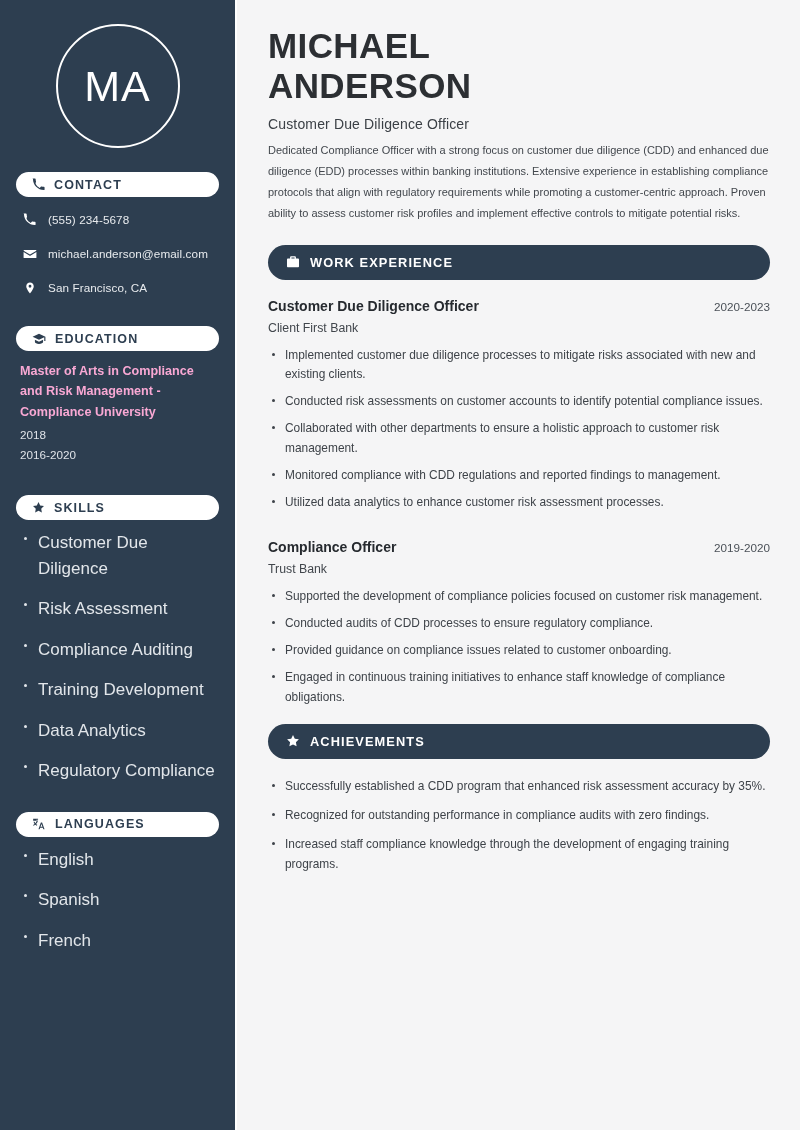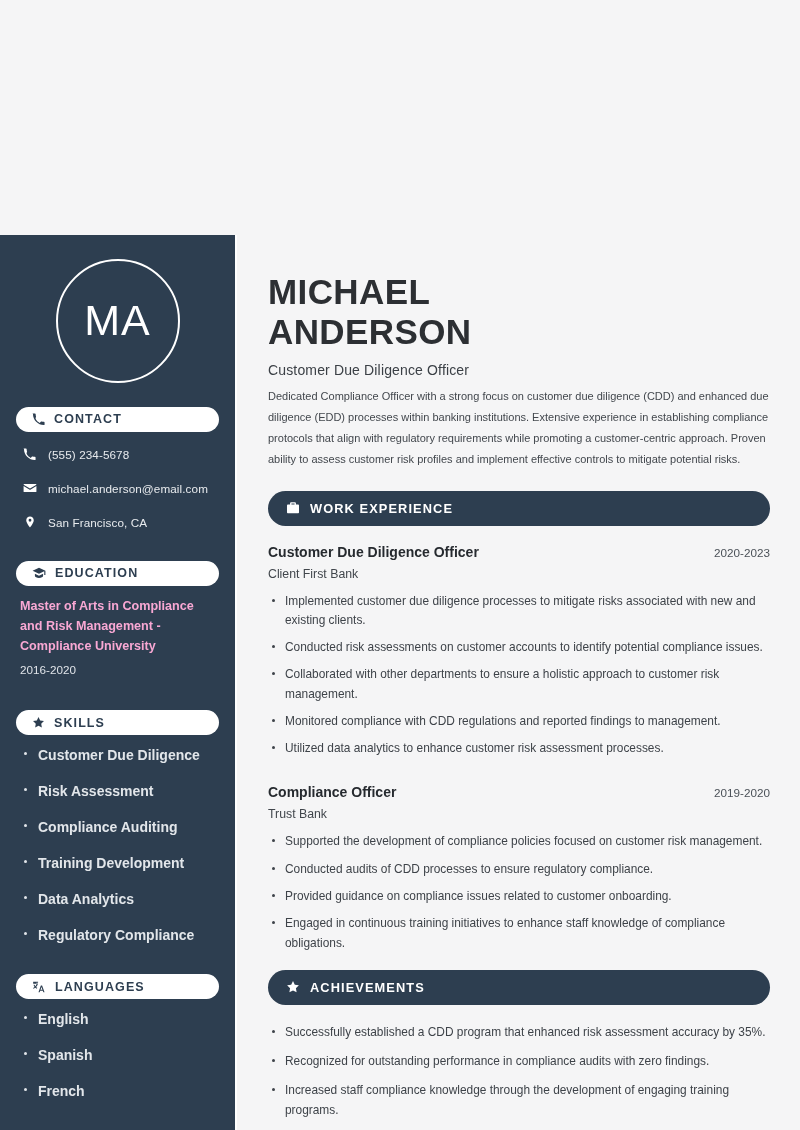--- a/index.html
+++ b/index.html
@@ -11,21 +11,20 @@
     font-family: "Liberation Sans", sans-serif;
   }
 
   .resume {
     position: relative;
     width: 800px;
     height: 1130px;
     display: flex;
     background: #f5f5f6;
     overflow: hidden;
-    align-items: flex-end;
   }
 
   
   .sidebar {
     width: 237px;
     flex: 0 0 237px;
     background: #2d3e50;
     padding: 0 16px;
     border-right: 2px solid #ffffff;
   }
@@ -98,25 +97,24 @@
   .edu-line {
     color: #dfe3e8;
     font-size: 11.7px;
     line-height: 1.72;
   }
 
   .sb-list { padding-left: 4px; margin-bottom: 28px; }
   .sb-item {
     position: relative;
     color: #e2e6ea;
-    font-size: 14px;
+    font-size: 17px;
     line-height: 1.5;
     padding-left: 18px;
     margin-bottom: 15px;
-    font-weight: bold;
   }
   .sb-item:before {
     content: "";
     position: absolute;
     left: 4px;
     top: 7px;
     width: 3px;
     height: 3px;
     border-radius: 50%;
     background: #e2e6ea;
@@ -269,20 +267,21 @@
       <span class="ico">
         <svg width="14" height="14" viewBox="0 0 24 24" fill="#2d3e50">
             <path d="M12 3 1 8.2l11 5.2 9-4.2v6.3h2V8.2L12 3zM5 13.3v3.9c0 1.7 3.1 3.3 7 3.3s7-1.6 7-3.3v-3.9l-7 3.3-7-3.3z"></path>
           </svg>
       </span>
       <span class="pill-label">EDUCATION</span>
     </div>
 
     <div class="edu-block">
       <div class="edu-degree">Master of Arts in Compliance and Risk Management - Compliance University</div>
+      <div class="edu-line">2018</div>
       <div class="edu-line">2016-2020</div>
     </div>
 
     <div class="pill">
       <span class="ico">
         <svg width="13" height="13" viewBox="0 0 24 24" fill="#2d3e50">
             <path d="M12 1.8l3.1 6.4 7 1-5.1 4.9 1.2 7L12 17.8 5.8 21.1l1.2-7L1.9 9.2l7-1L12 1.8z"></path>
           </svg>
       </span>
       <span class="pill-label">SKILLS</span>

